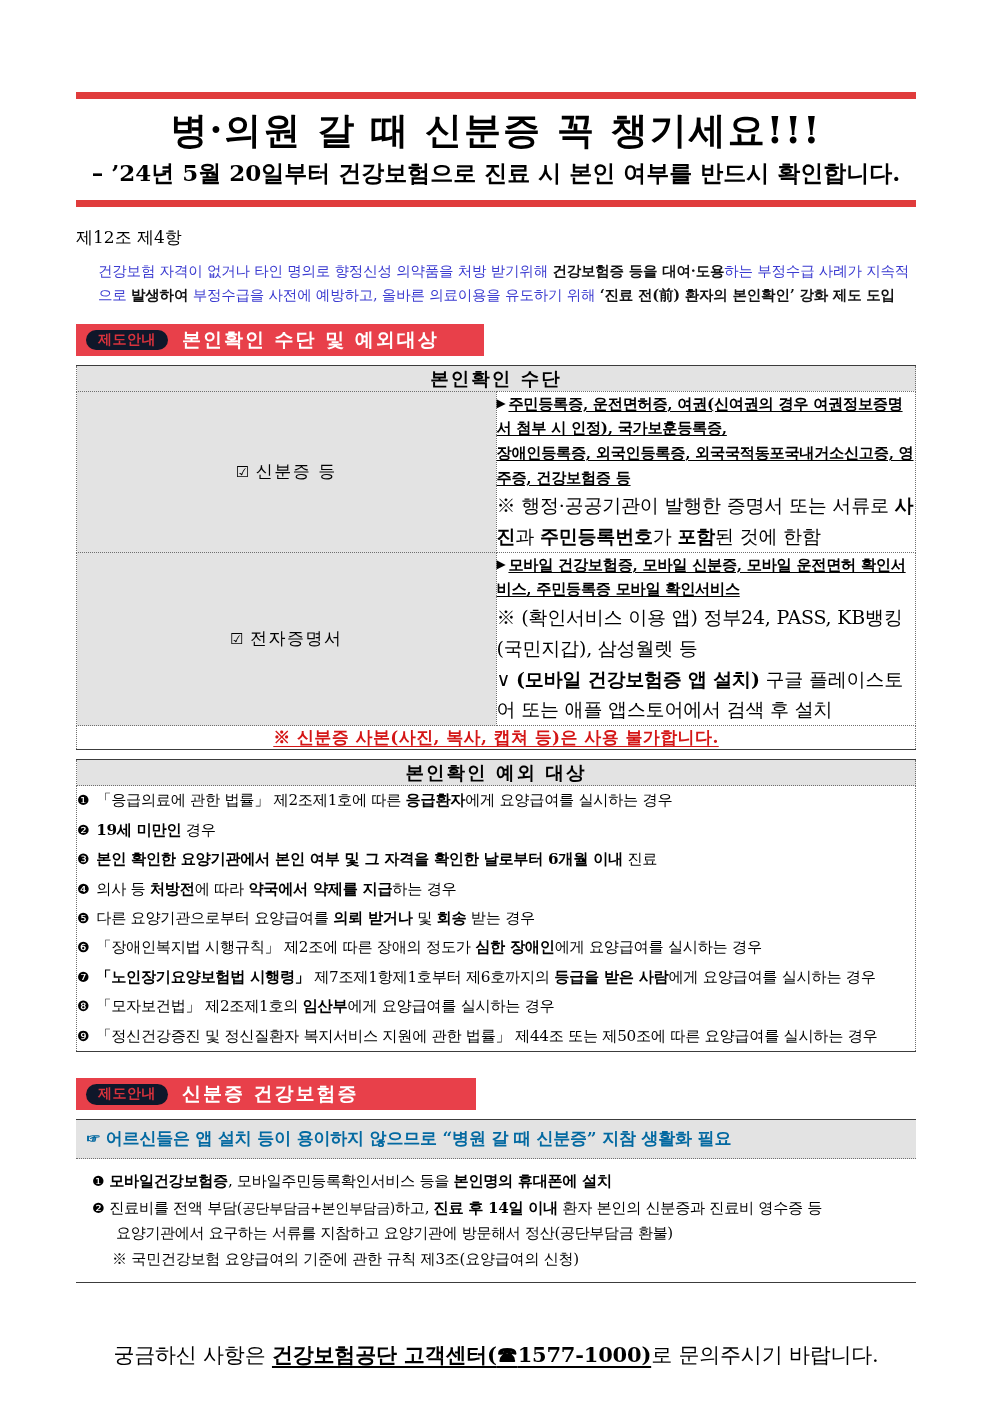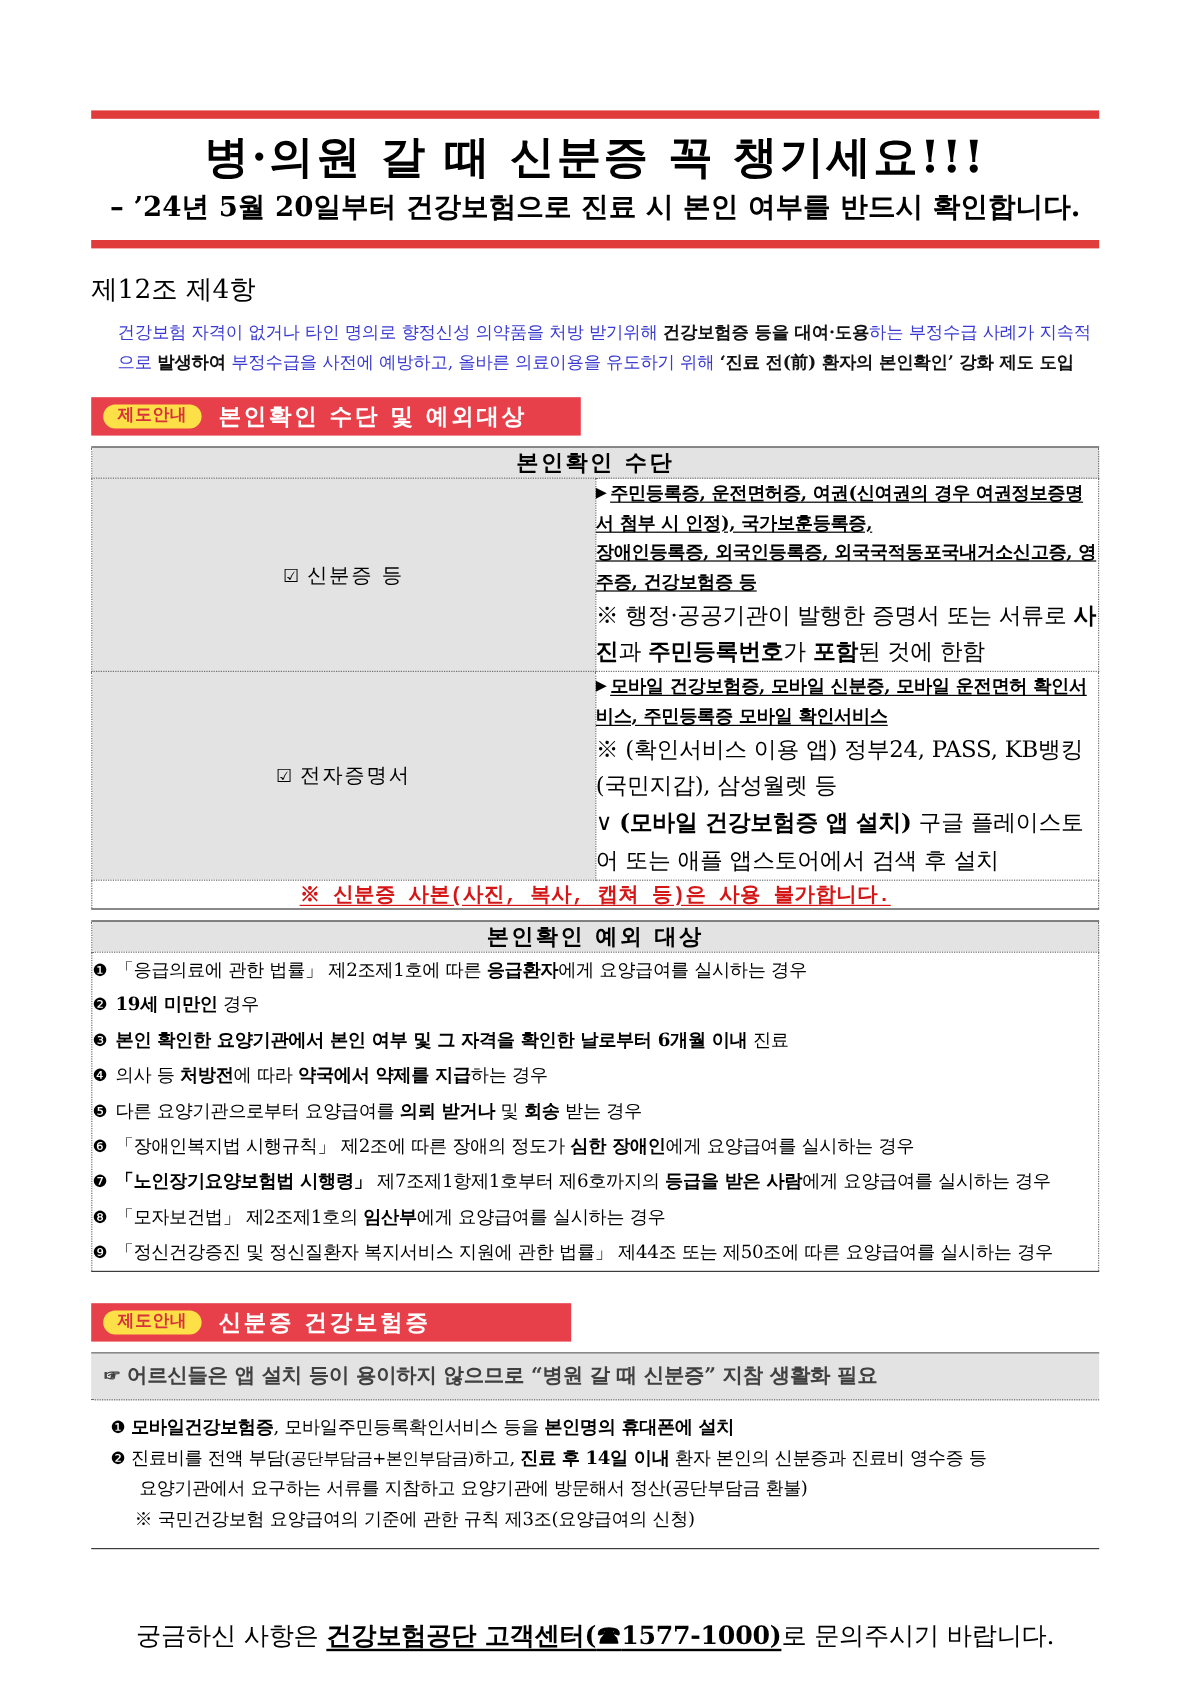--- a/index.html
+++ b/index.html
@@ -54,21 +54,21 @@
     padding-top: 16px;
   }
   .intro-line1 {
     font-size: 19.5px;
     line-height: 1.5;
     white-space: nowrap;
   }
   .intro-line1 .sq { font-size: 17px; letter-spacing: 2px; }
   .intro-line1 .hl { letter-spacing: 2.5px; }
   .intro-line2 {
-    font-size: 22px;
+    font-size: 17px;
     line-height: 1.5;
     padding-top: 2px;
   }
   .intro-para {
     color: #3a3ad0;
     font-size: 14.5px;
     line-height: 1.62;
     padding: 8px 0 0 22px;
     letter-spacing: -0.2px;
   }
@@ -81,21 +81,21 @@
     background: #e8404a;
     height: 32px;
     display: flex;
     align-items: center;
     padding-left: 10px;
     box-sizing: border-box;
   }
   .banner.w1 { width: 408px; }
   .banner.w2 { width: 400px; }
   .banner-pill {
-    background: #fde047;
+    background: #0f172a;
     color: #d7323c;
     border-radius: 12px;
     font-size: 14px;
     font-weight: bold;
     padding: 2px 12px 3px 12px;
     line-height: 1.1;
     letter-spacing: 0.5px;
   }
   .banner-text {
     color: #ffffff;
@@ -163,21 +163,20 @@
     font-size: 19px;
     line-height: 1.62;
     letter-spacing: -0.2px;
   }
   .n-line b { font-weight: bold; }
   .warn-text {
     color: #d41616;
     font-size: 17px;
     font-weight: bold;
     letter-spacing: 0.4px;
-    font-family: Liberation Mono, monospace;
   }
   .warn-text .ul { text-decoration: underline; text-underline-offset: 3px; }
 
   
   .ex-list {
     padding: 9px 4px 9px 18px;
     border-left: 1.5px solid #3c3c3c;
     border-right: 1.5px solid #3c3c3c;
   }
   .ex-item {
@@ -198,21 +197,21 @@
     margin-top: 9px;
     border-top: 1.5px solid #3c3c3c;
     border-bottom: 1.5px solid #3c3c3c;
   }
   .note-head {
     background: #e3e3e3;
     padding: 7px 0 8px 10px;
     border-bottom: 1px dotted #6f6f6f;
   }
   .note-head-text {
-    color: #404040;
+    color: #0369a1;
     font-size: 17px;
     font-weight: bold;
     letter-spacing: -0.2px;
   }
   .note-head .hand { margin-right: 5px; font-size: 15px; }
   .note-body { padding: 9px 6px 10px 16px; }
   .note-item {
     font-size: 15.2px;
     line-height: 1.72;
     letter-spacing: -0.35px;

